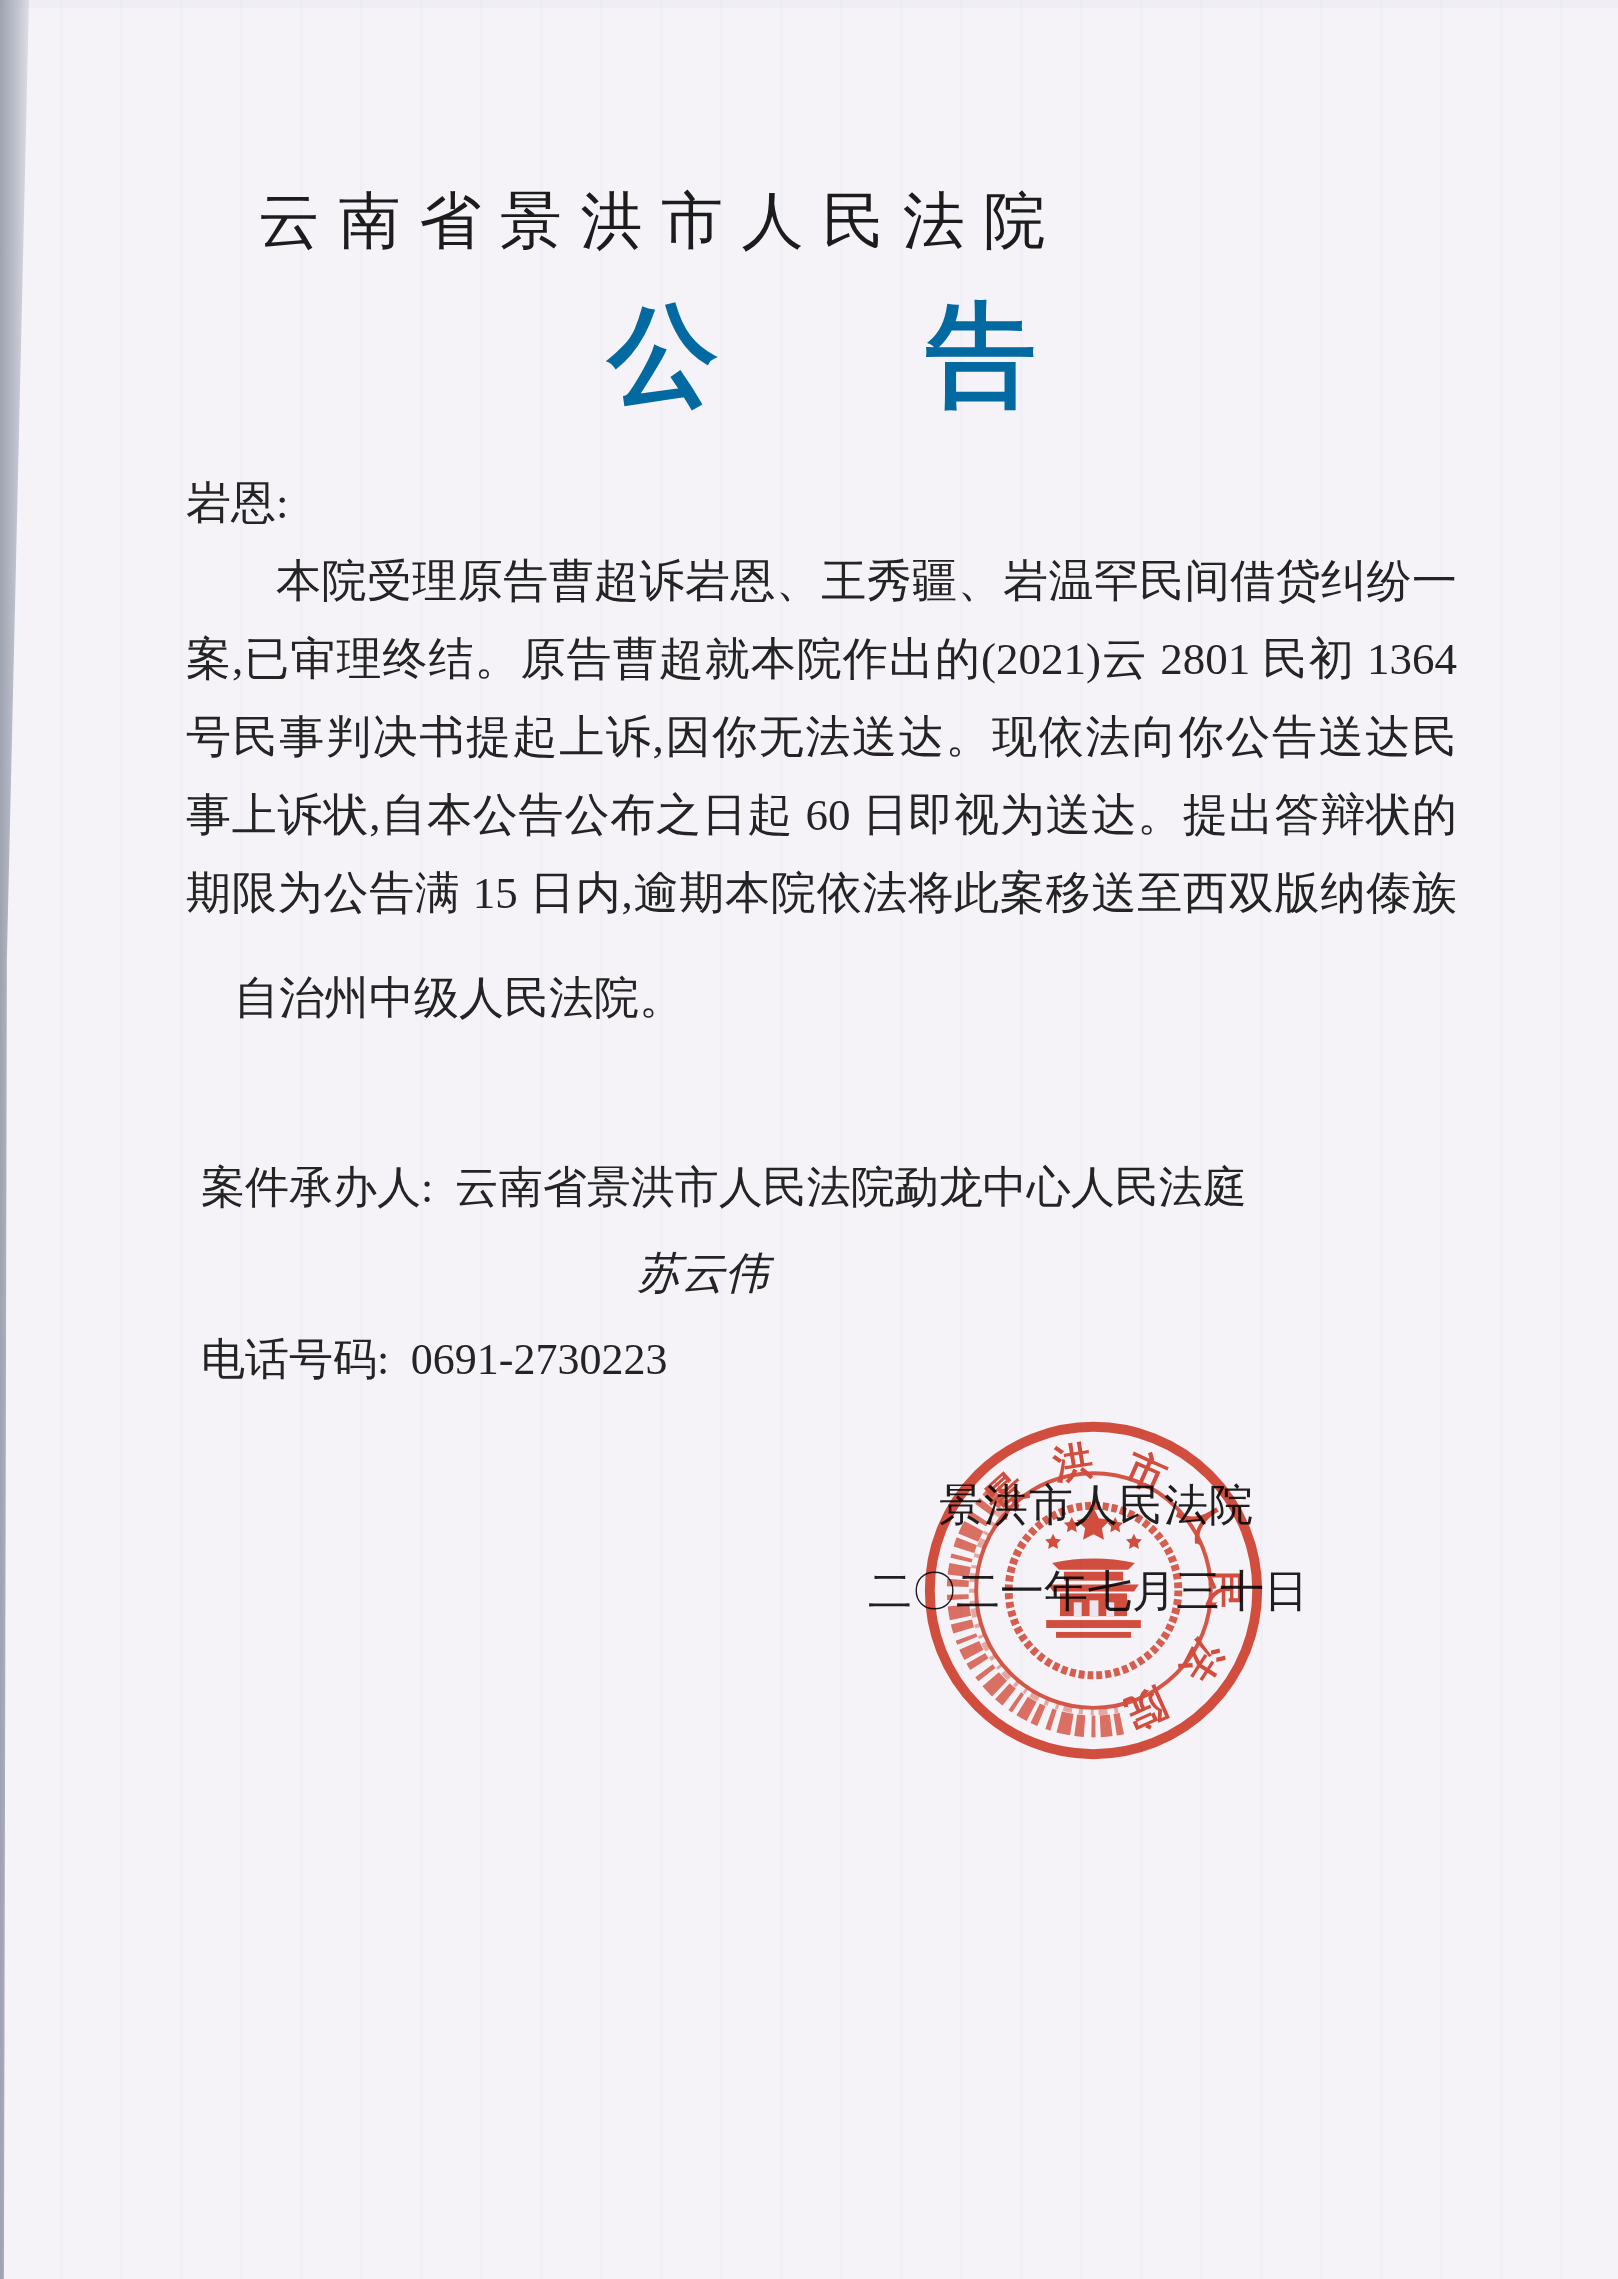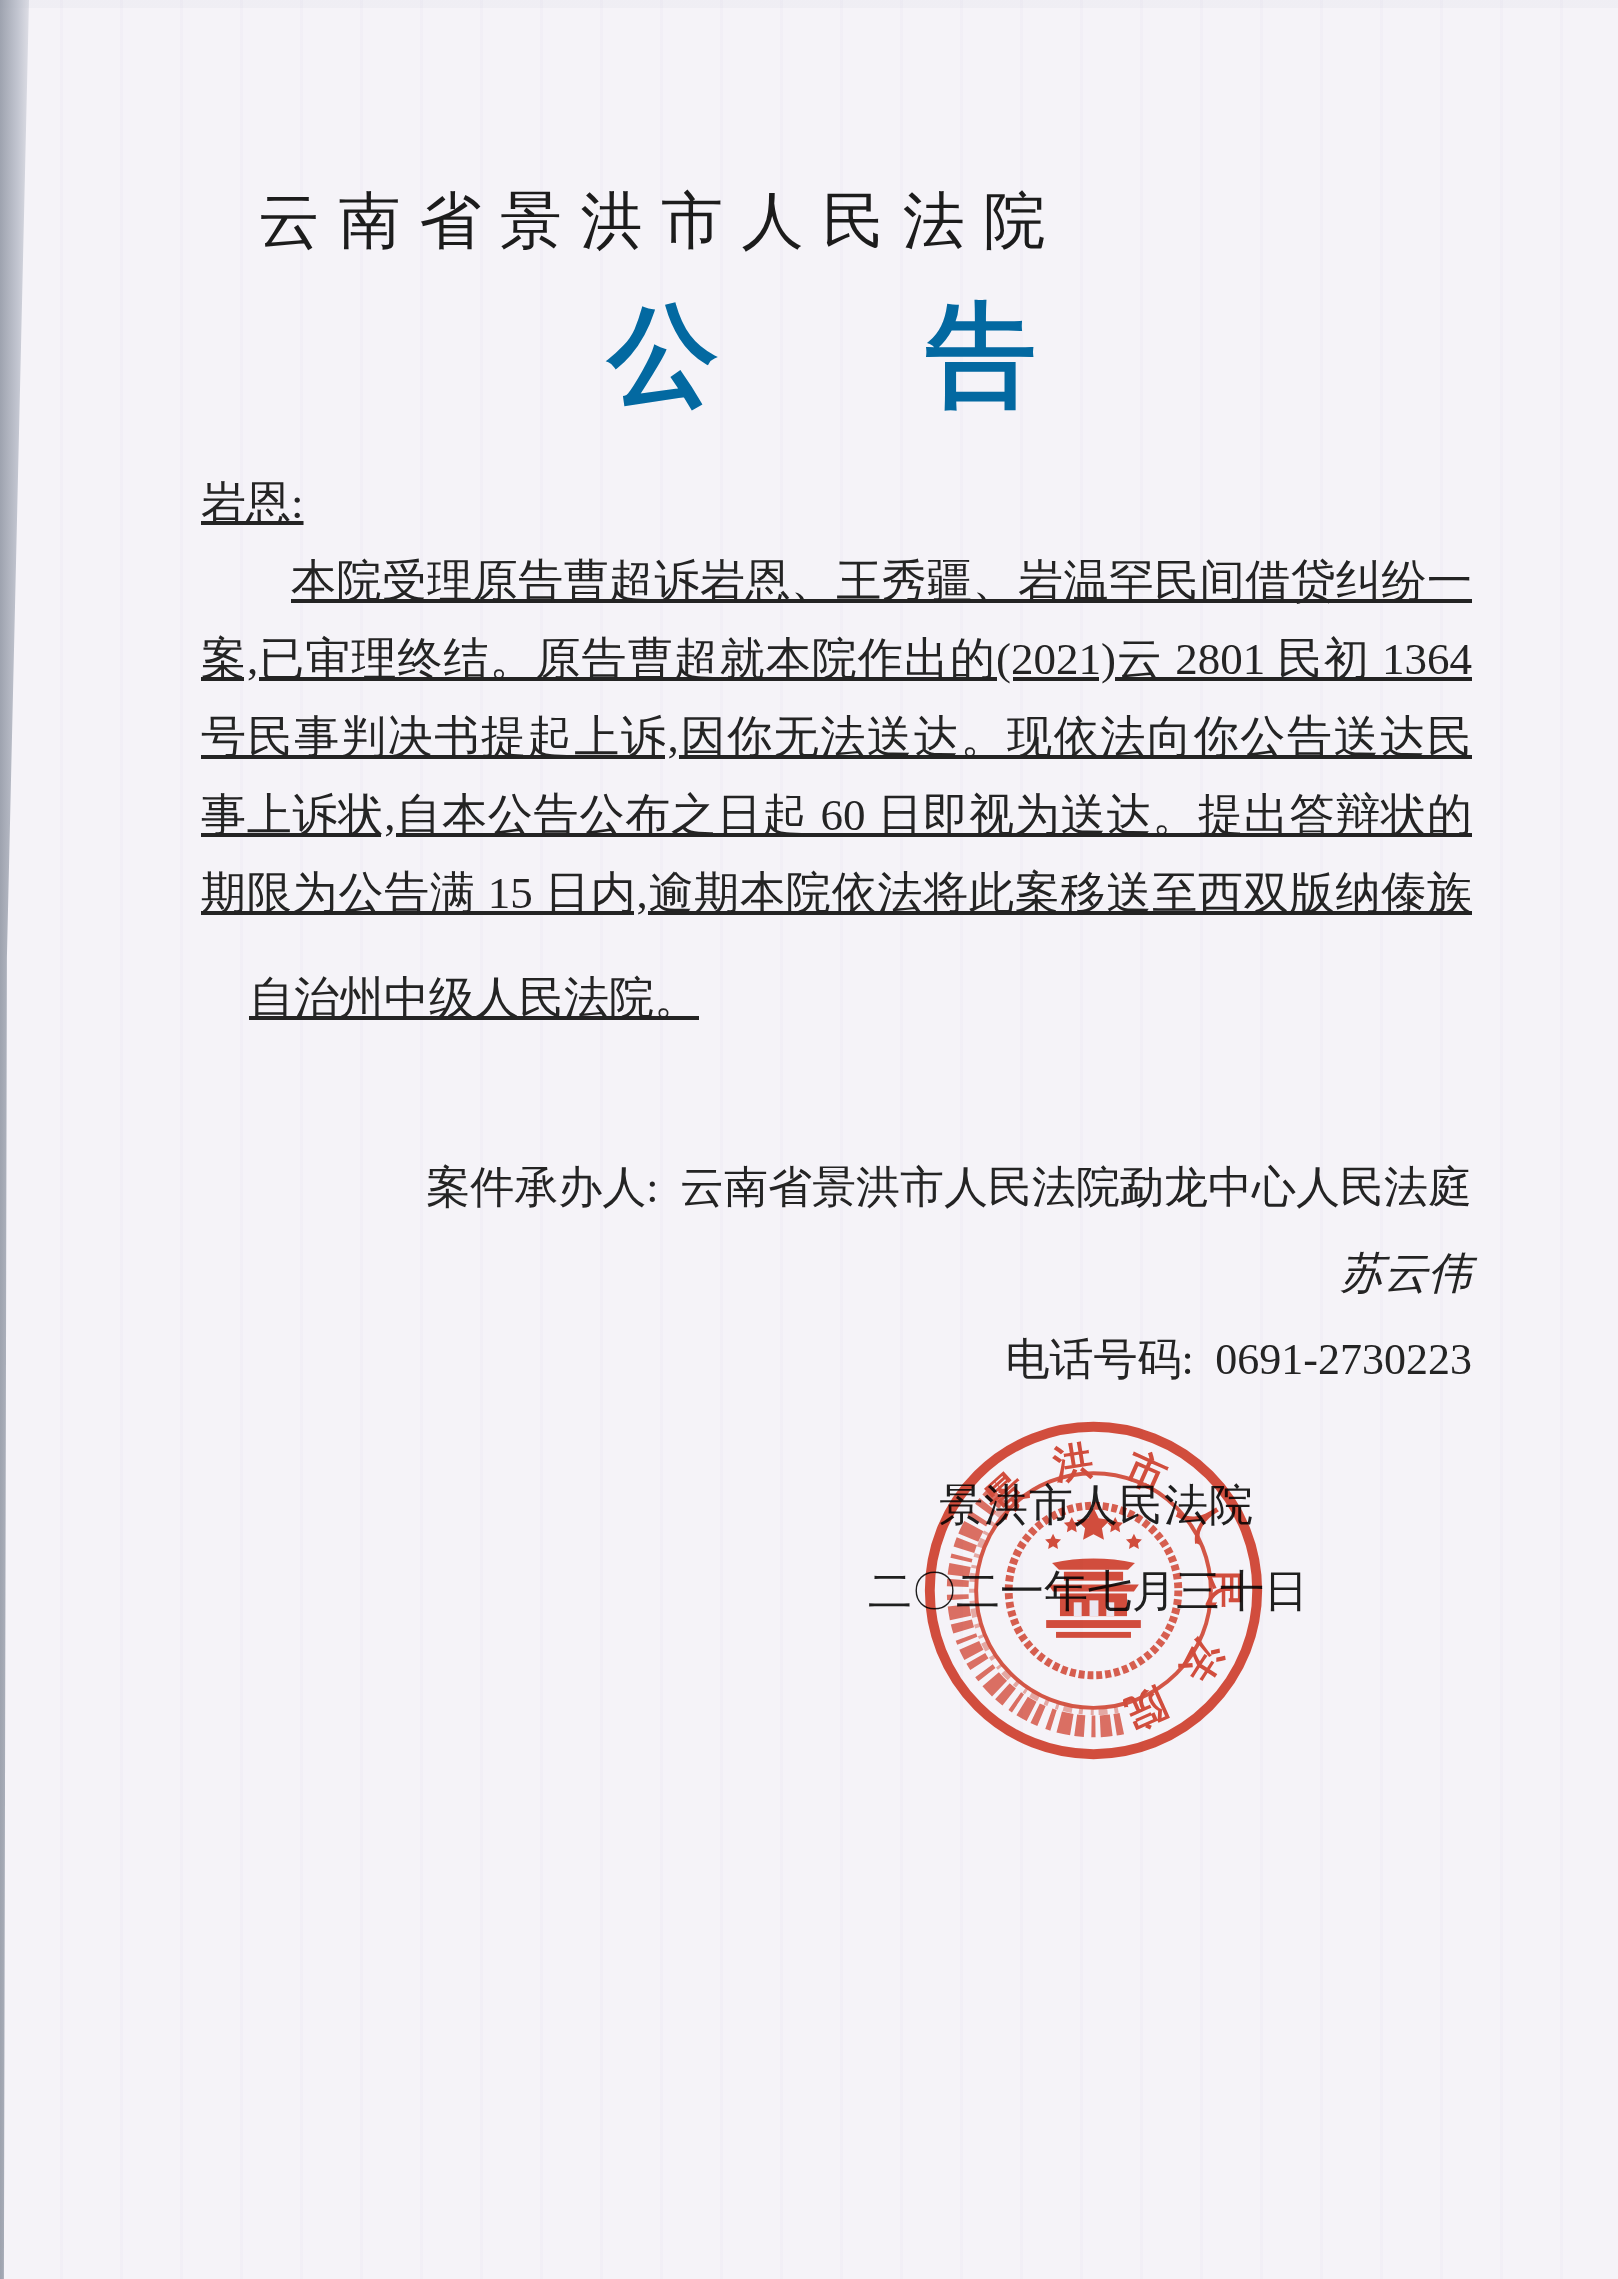--- a/index.html
+++ b/index.html
@@ -30,30 +30,30 @@
     position:absolute;left:258px;top:179px;
     font-size:62px;font-weight:normal;letter-spacing:18.6px;
     white-space:nowrap;color:#1c1c1c;
   }
   .notice-title{
     position:absolute;left:608px;top:282px;
     font-size:110px;font-weight:bold;letter-spacing:208px;
     white-space:nowrap;color:#0369a1;
   }
   .body-block{
-    position:absolute;left:201px;top:464px;width:1271px;
-    font-size:45px;line-height:78px;color:#242424;text-decoration:underline;
+    position:absolute;left:186px;top:464px;width:1271px;
+    font-size:45px;line-height:78px;color:#242424;
   }
   .bline{white-space:nowrap;}
   .jline{white-space:normal;text-align:justify;text-align-last:justify;}
   .indent{text-indent:2em;}
   .gap-top{margin-top:27.4px;margin-left:48px;}
   .contact-block{
     position:absolute;left:201px;top:1145px;width:1271px;
-    font-size:44px;line-height:86px;color:#242424;text-align:right;
+    font-size:44px;line-height:86px;color:#242424;
   }
   .contact-name{padding-left:436px;font-style:italic;}
   .label-gap{display:inline-block;width:21.6px;}
   .sig-court{
     position:absolute;left:939px;top:1476px;
     font-size:44px;letter-spacing:1px;white-space:nowrap;color:#1f1f1f;
   }
   .sig-date{
     position:absolute;left:868px;top:1562px;
     font-size:44px;letter-spacing:0px;white-space:nowrap;color:#1f1f1f;

